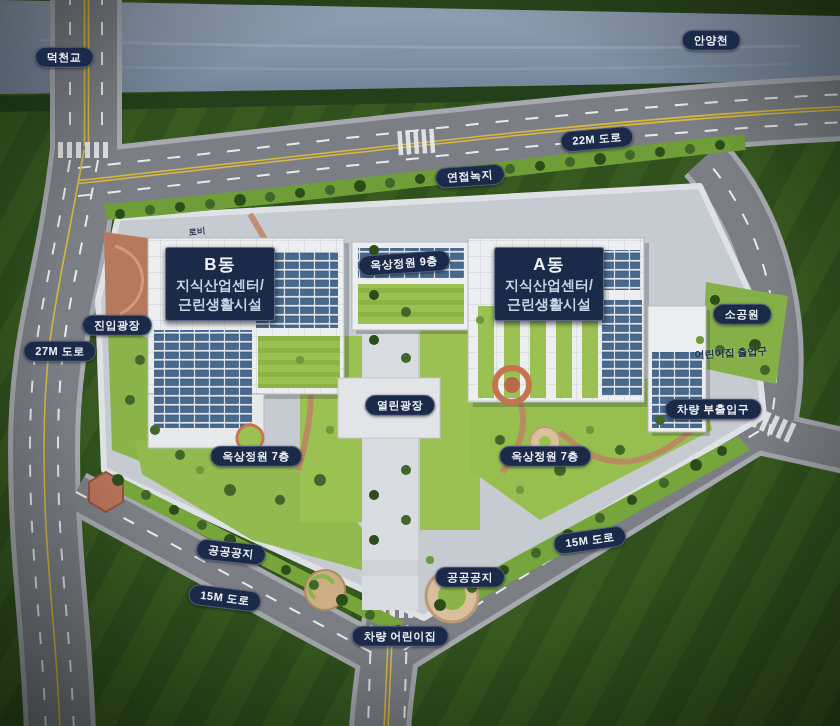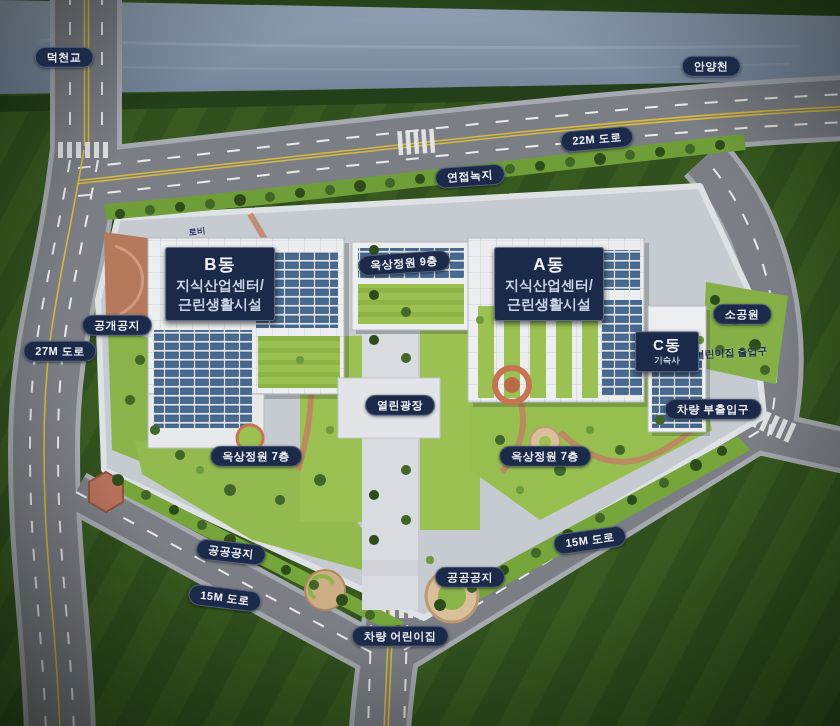--- a/index.html
+++ b/index.html
@@ -311,29 +311,29 @@
           <circle cx="700" cy="340" r="4"></circle>
           <circle cx="430" cy="560" r="4"></circle>
     </g>
   </g>
 
   <rect width="840" height="726" fill="url(#vig)"></rect>
 </svg>
 
 <div class="overlay">
   <div class="pill" style="left:64px;top:57px">덕천교</div>
-  <div class="pill" style="left:711px;top:66px">안양천</div>
+  <div class="pill" style="left:711px;top:40px">안양천</div>
   <div class="pill" style="left:597px;top:139px;--r:-5deg">22M 도로</div>
   <div class="pill" style="left:470px;top:176px;--r:-4deg">연접녹지</div>
   <div class="plain" style="left:197px;top:232px;--r:-6deg;font-size:8.5px">로비</div>
   <div class="pill" style="left:404px;top:263px;--r:-4deg">옥상정원 9층</div>
   <div class="pill" style="left:742px;top:314px">소공원</div>
   <div class="plain" style="left:731px;top:353px;--r:-3deg;font-size:10px">어린이집 출입구</div>
   <div class="pill" style="left:713px;top:409px">차량 부출입구</div>
-  <div class="pill" style="left:117px;top:325px">공개공지</div>
+  <div class="pill" style="left:117px;top:325px">진입광장</div>
   <div class="pill" style="left:60px;top:351px">27M 도로</div>
   <div class="pill" style="left:400px;top:405px">열린광장</div>
   <div class="pill" style="left:256px;top:456px">옥상정원 7층</div>
   <div class="pill" style="left:545px;top:456px">옥상정원 7층</div>
   <div class="pill" style="left:231px;top:552px;--r:6deg">공공공지</div>
   <div class="pill" style="left:225px;top:598px;--r:7deg">15M 도로</div>
   <div class="pill" style="left:590px;top:540px;--r:-8deg">15M 도로</div>
   <div class="pill" style="left:470px;top:577px">공공공지</div>
   <div class="pill" style="left:400px;top:636px">차량 어린이집</div>
 
@@ -342,19 +342,15 @@
     <div class="desc">
       <span>지식산업센터/</span><br><span>근린생활시설</span>
     </div>
   </div>
   <div class="bldg" style="left:549px;top:284px">
     <div class="name">A동</div>
     <div class="desc">
       <span>지식산업센터/</span><br><span>근린생활시설</span>
     </div>
   </div>
-  <div class="bldg small" style="left:667px;top:352px">
-    <div class="name">C동</div>
-    <div class="desc">기숙사</div>
-  </div>
 </div>
 
 </div>
 
 </body></html>

